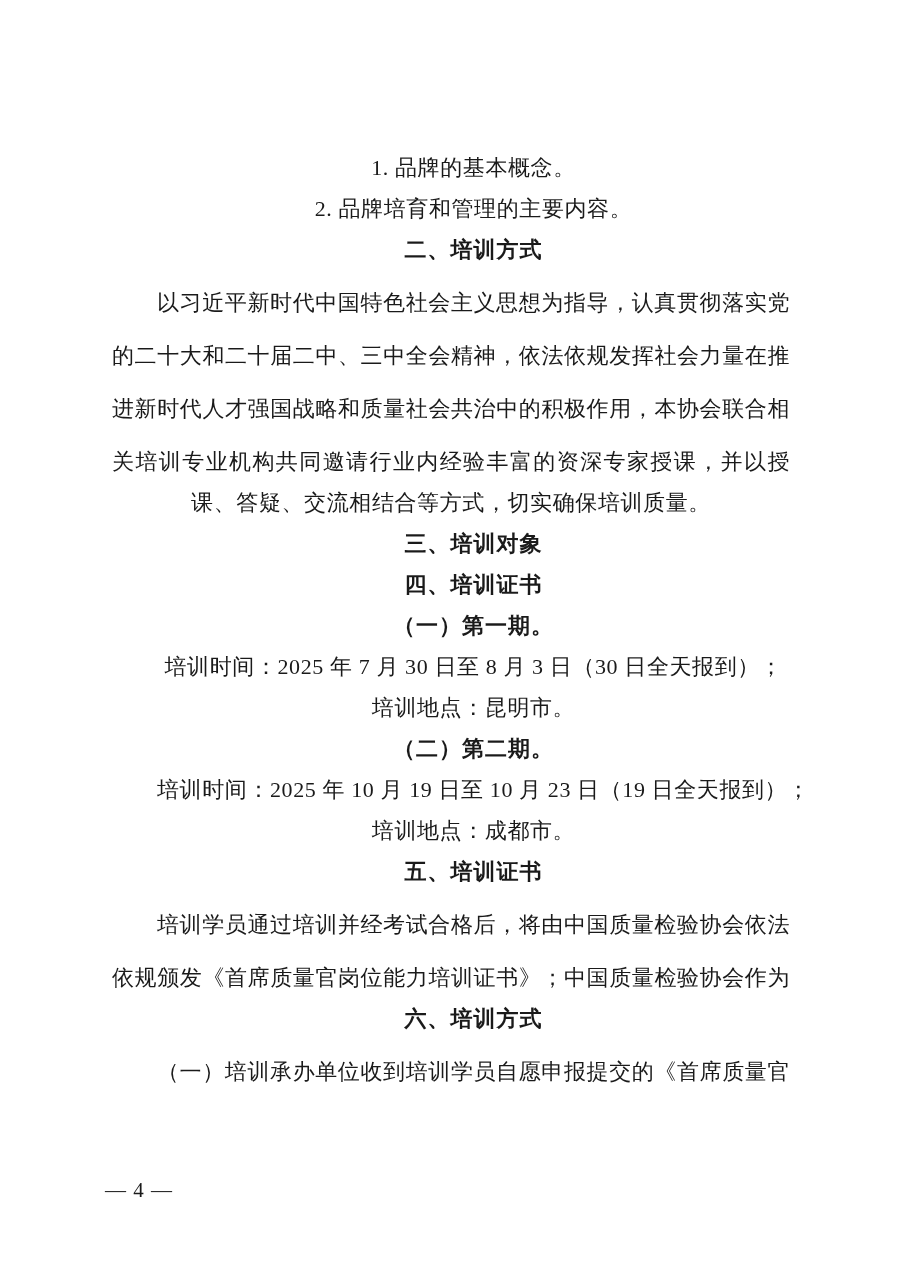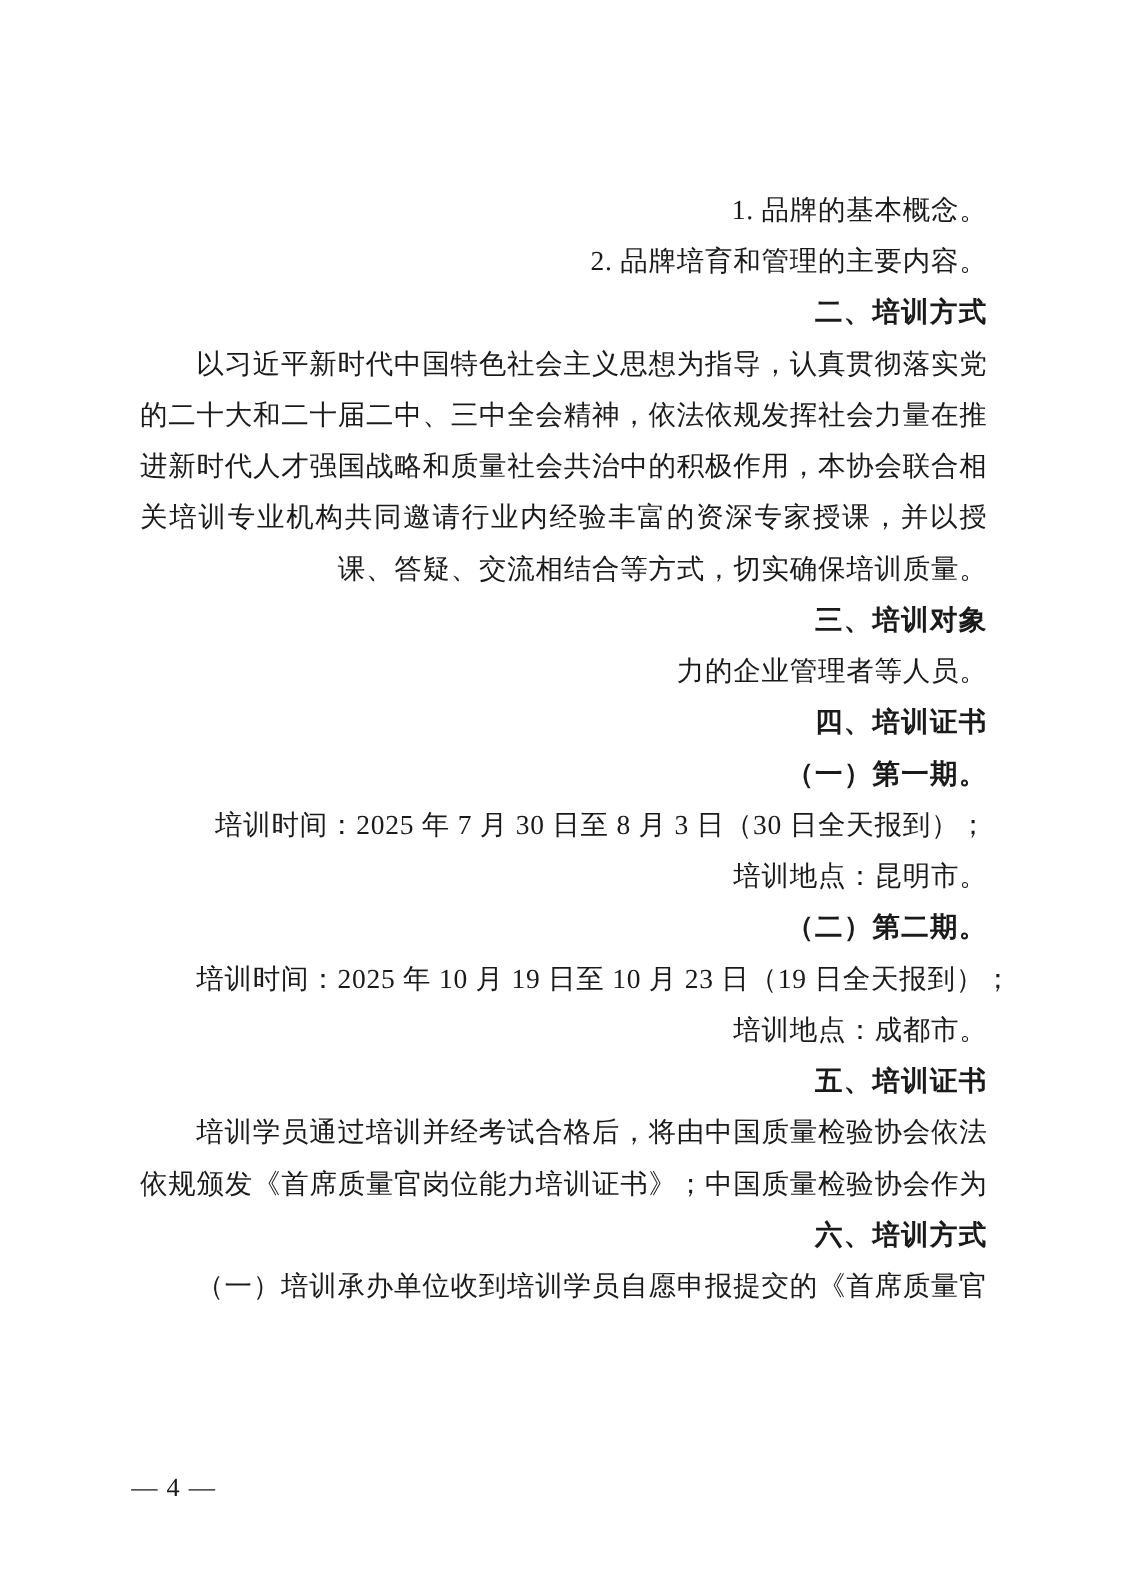--- a/index.html
+++ b/index.html
@@ -25,34 +25,35 @@
     top: 147px;
     width: 678px;
   }
   .line {
     height: 41px;
     line-height: 41px;
     font-size: 22px;
     font-family: "Liberation Serif", "DejaVu Serif", serif;
     letter-spacing: 0.6px;
     white-space: pre;
-    text-align: right;
+    text-align: center;
   }
   .line.heading {
     font-family: "Liberation Sans", "DejaVu Sans", sans-serif;
     font-weight: 700;
     letter-spacing: 1px;
   }
   .line.indent {
     text-indent: 45px;
   }
   .line.fill {
     white-space: normal;
     text-align: justify;
     text-align-last: justify;
+    margin-top: 12px;
   }
   .page-footer {
     position: absolute;
     left: 105px;
     top: 1177px;
     height: 26px;
     line-height: 26px;
     font-size: 21px;
     font-family: "Liberation Serif", "DejaVu Serif", serif;
     letter-spacing: 1px;
@@ -66,21 +67,20 @@
   <main class="doc-body">
       <div class="line body indent">1. 品牌的基本概念。</div>
       <div class="line body indent">2. 品牌培育和管理的主要内容。</div>
       <div class="line heading indent">二、培训方式</div>
       <div class="line body indent fill">以习近平新时代中国特色社会主义思想为指导，认真贯彻落实党</div>
       <div class="line body fill">的二十大和二十届二中、三中全会精神，依法依规发挥社会力量在推</div>
       <div class="line body fill">进新时代人才强国战略和质量社会共治中的积极作用，本协会联合相</div>
       <div class="line body fill">关培训专业机构共同邀请行业内经验丰富的资深专家授课，并以授</div>
       <div class="line body">课、答疑、交流相结合等方式，切实确保培训质量。</div>
       <div class="line heading indent">三、培训对象</div>
-      <div class="line body">力的企业管理者等人员。</div>
       <div class="line heading indent">四、培训证书</div>
       <div class="line heading indent">（一）第一期。</div>
       <div class="line body indent">培训时间：2025 年 7 月 30 日至 8 月 3 日（30 日全天报到）；</div>
       <div class="line body indent">培训地点：昆明市。</div>
       <div class="line heading indent">（二）第二期。</div>
       <div class="line body indent">培训时间：2025 年 10 月 19 日至 10 月 23 日（19 日全天报到）；</div>
       <div class="line body indent">培训地点：成都市。</div>
       <div class="line heading indent">五、培训证书</div>
       <div class="line body indent fill">培训学员通过培训并经考试合格后，将由中国质量检验协会依法</div>
       <div class="line body fill">依规颁发《首席质量官岗位能力培训证书》；中国质量检验协会作为</div>

